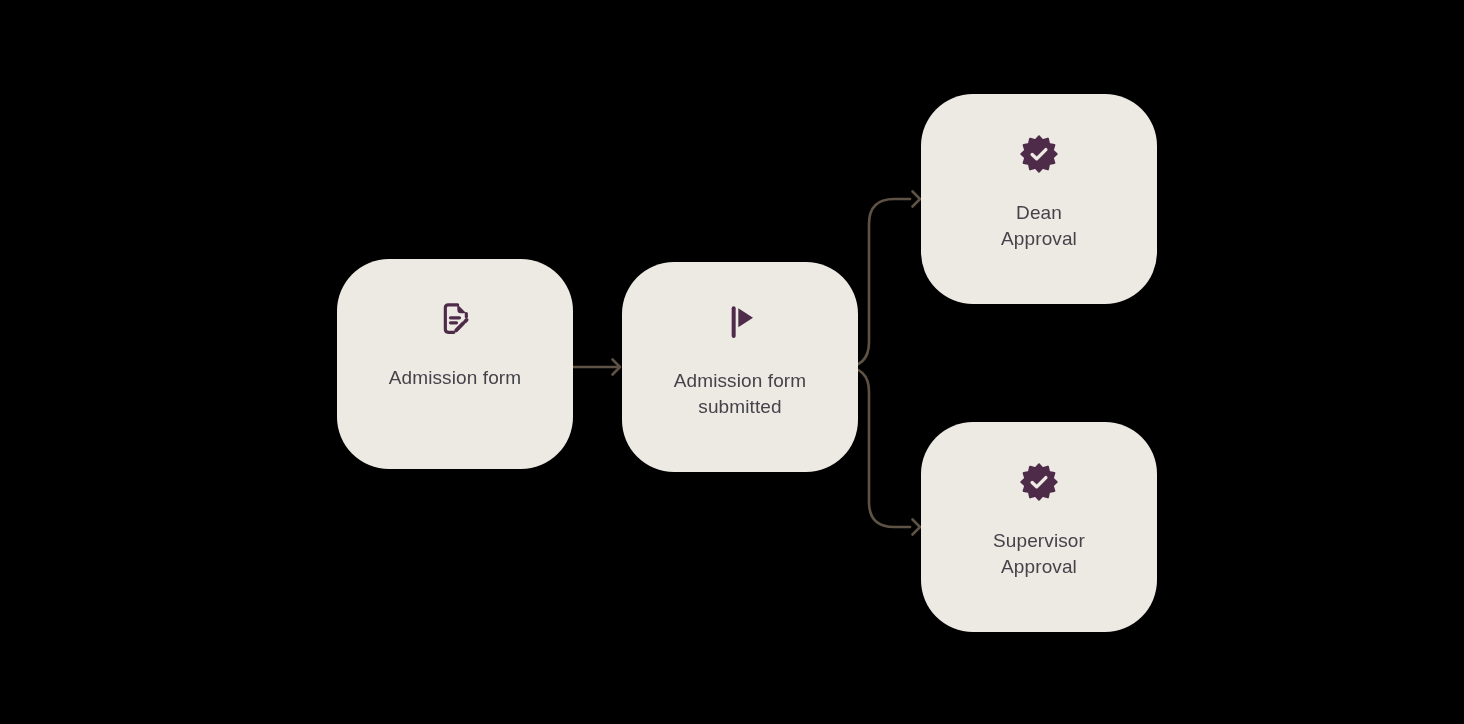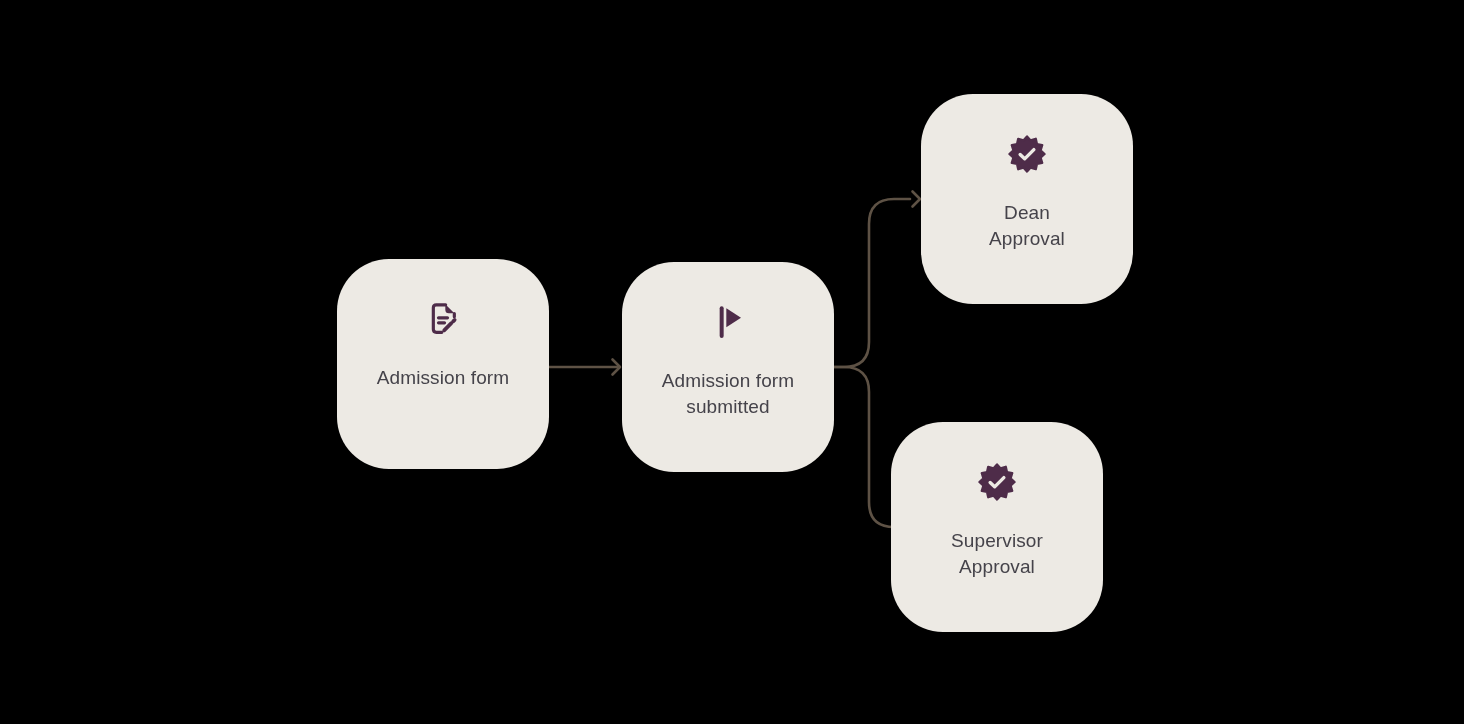--- a/index.html
+++ b/index.html
@@ -25,21 +25,21 @@
   }
   .connectors path{
     fill:none;
     stroke:var(--connector);
     stroke-width:2.6;
     stroke-linecap:round;
     stroke-linejoin:round;
   }
   .node{
     position:absolute;
-    width:212px;height:210px;
+    width:236px;height:210px;
     background:var(--node-background);
     border-radius:52px;
     display:flex;
     flex-direction:column;
     align-items:center;
     padding-top:40px;
     cursor:pointer;
   }
   .node .icon{
     width:40px;height:40px;
@@ -53,21 +53,21 @@
     text-align:center;
     white-space:pre-line;
     letter-spacing:0.1px;
   }
   .icon svg .stroke{stroke:var(--icon);fill:none;stroke-linecap:round;stroke-linejoin:round;}
   .icon svg .fill{fill:var(--icon);}
   .icon svg .check{stroke:var(--node-background);fill:none;stroke-linecap:round;stroke-linejoin:round;}
   #node-admission-form{left:337px;top:259px;}
   #node-admission-form-submitted{left:622px;top:262px;}
   #node-dean-approval{left:921px;top:94px;}
-  #node-supervisor-approval{left:891px;top:422px;}
+  #node-supervisor-approval{left:921px;top:422px;}
 </style>
 </head>
 <body>
 
 <div class="canvas">
 
   <svg class="connectors" viewBox="0 0 1464 724" xmlns="http://www.w3.org/2000/svg">
 
     <g>
       <path d="M547 367 H617"></path>

